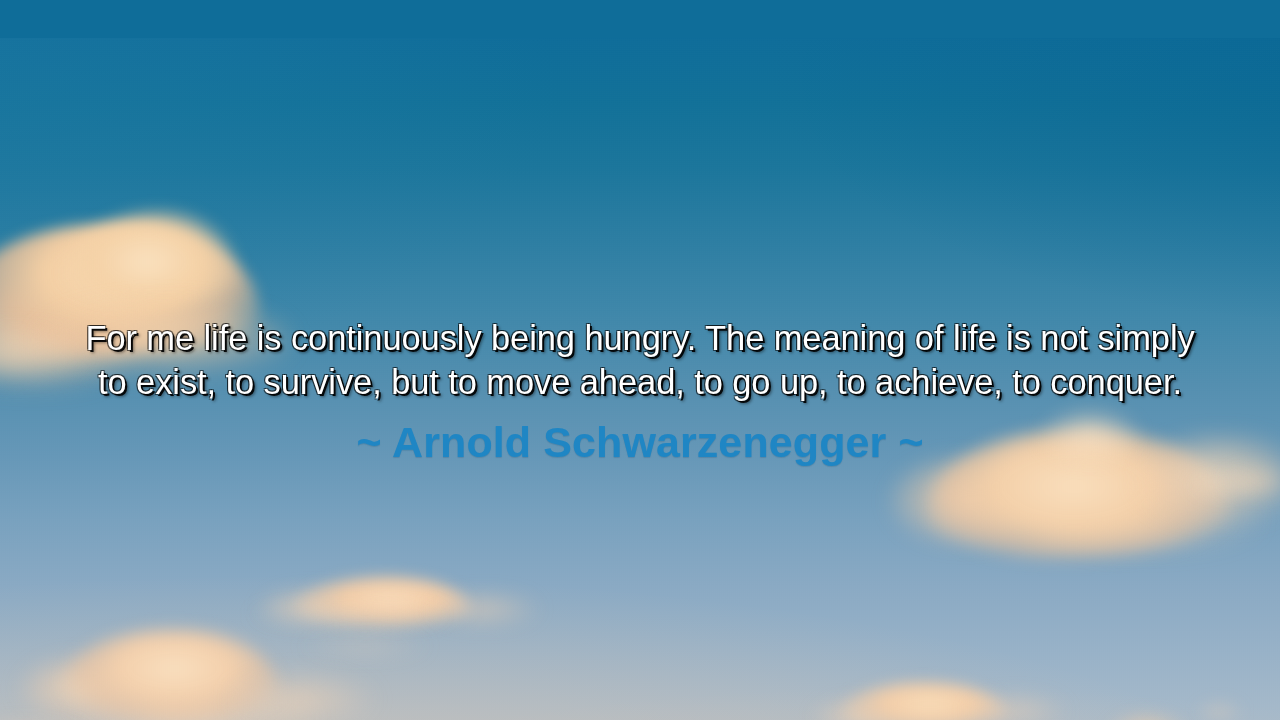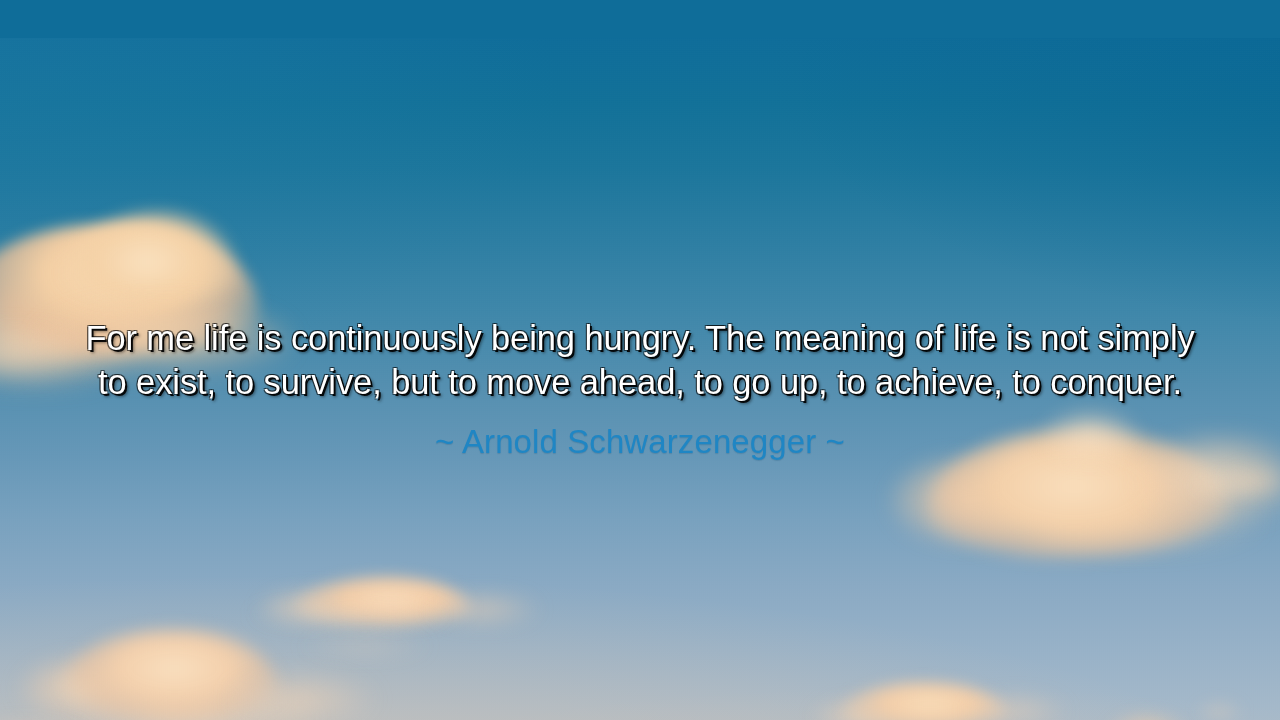--- a/index.html
+++ b/index.html
@@ -231,24 +231,24 @@
       2px 2px 0 rgba(0,0,0,0.92),
       -1px -1px 0 rgba(0,0,0,0.55),
       1px -1px 0 rgba(0,0,0,0.55),
       -1px 1px 0 rgba(0,0,0,0.55),
       3px 3px 3px rgba(0,0,0,0.45);
     max-width:1130px;
     margin:0 auto;
   }
   .attribution {
     margin-top:18px;
-    font-size:33px;
+    font-size:43px;
     line-height:40px;
     color:#1f86c4;
-    font-weight:400;
+    font-weight:700;
     letter-spacing:0.1px;
     text-shadow: 0 1px 1px rgba(0,60,100,0.18);
   }
 </style>
 </head>
 <body>
 
 <div id="stage">
 
   <div class="sky-base"></div>

